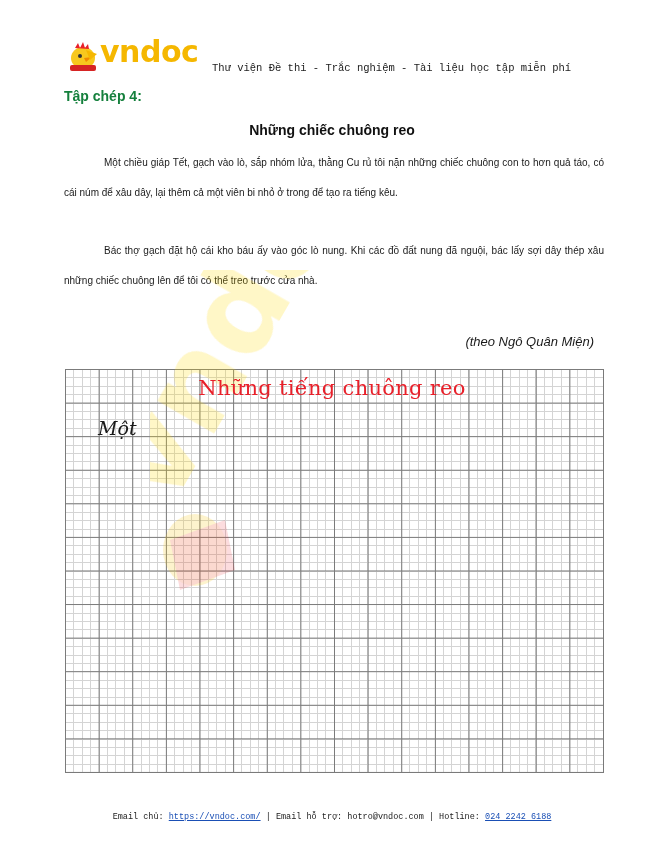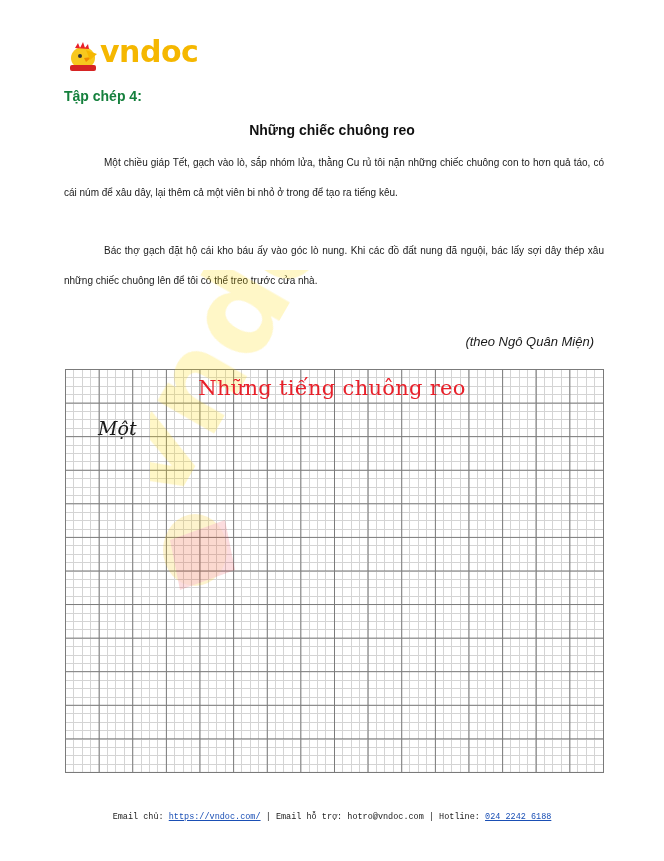--- a/index.html
+++ b/index.html
@@ -71,20 +71,21 @@
     <svg class="logo-mascot" viewBox="0 0 34 34">
       <ellipse cx="17" cy="18" rx="12" ry="11" fill="#f7c81e"></ellipse>
       <path d="M9 8 L12 3 L14 8 L17 2 L19 8 L22 4 L23 9 Z" fill="#e8202a"></path>
       <circle cx="14" cy="16" r="2" fill="#333"></circle>
       <path d="M18 18 L26 17 L20 22 Z" fill="#f08a00"></path>
       <rect x="4" y="25" width="26" height="6" rx="2" fill="#d62424"></rect>
       <path d="M20 10 L31 14 L24 20 Z" fill="#f5b700"></path>
     </svg>
     <span class="logo-text">vndoc</span>
   </div>
+  <div class="tagline">Thư viện Đề thi - Trắc nghiệm - Tài liệu học tập miễn phí</div>
 </div>
 
 <div class="section-label">Tập chép 4:</div>
 
 <div class="title">Những chiếc chuông reo</div>
 
 <div class="para p1">Một chiều giáp Tết, gạch vào lò, sắp nhóm lửa, thằng Cu rủ tôi nặn những chiếc chuông con to hơn quả táo, có cái núm để xâu dây, lại thêm cả một viên bi nhỏ ở trong để tạo ra tiếng kêu.</div>
 <div class="para p2">Bác thợ gạch đặt hộ cái kho báu ấy vào góc lò nung. Khi các đồ đất nung đã nguội, bác lấy sợi dây thép xâu những chiếc chuông lên để tôi có thể treo trước cửa nhà.</div>
 
 <div class="credit">(theo Ngô Quân Miện)</div>

